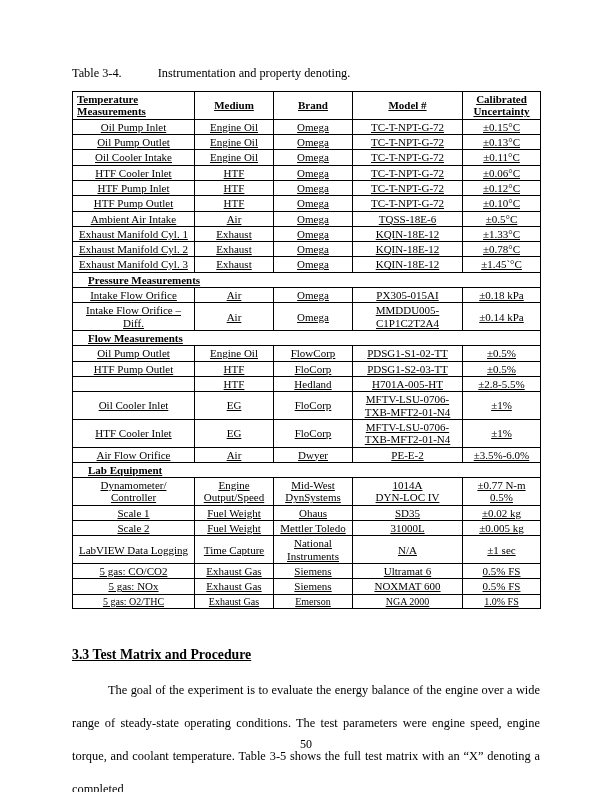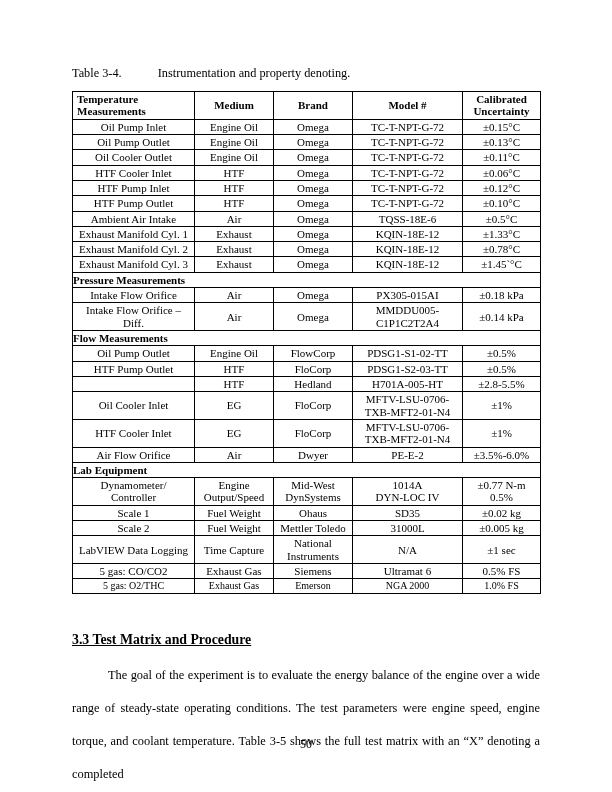--- a/index.html
+++ b/index.html
@@ -14,38 +14,39 @@
   .content { padding: 66px 72px 0 72px; }
 
   .caption { font-size: 12.3px; margin: 0 0 10px 0; }
   .caption .cap-label { display: inline-block; margin-right: 36px; }
 
   table.instr {
     border-collapse: collapse;
     width: 100%;
     table-layout: fixed;
     border: 1.6px solid #000;
+    text-decoration: underline;
   }
   table.instr th, table.instr td {
     border: 1px solid #000;
     font-size: 11px;
     line-height: 1.12;
     padding: 1px 4px;
     vertical-align: middle;
     white-space: pre-line;
     overflow: hidden;
   }
   table.instr th { font-weight: bold; text-align: center; }
   table.instr th.first { text-align: left; }
   table.instr td { text-align: center; }
   table.instr td.first { text-align: center; }
   table.instr tr.section td {
     text-align: left;
     font-weight: bold;
-    padding: 1px 0;
+    padding: 1px 15px;
   }
   table.instr tr.small td { font-size: 10px; }
 
   .sec-heading {
     margin-top: 38px;
     font-size: 13.8px;
     font-weight: bold;
     text-decoration: underline;
   }
   .body-par {
@@ -102,21 +103,21 @@
             <td>±0.15°C</td>
           </tr>
           <tr>
             <td class="first">Oil Pump Outlet</td>
             <td>Engine Oil</td>
             <td>Omega</td>
             <td>TC-T-NPT-G-72</td>
             <td>±0.13°C</td>
           </tr>
           <tr>
-            <td class="first">Oil Cooler Outlet</td>
+            <td class="first">Oil Cooler Intake</td>
             <td>Engine Oil</td>
             <td>Omega</td>
             <td>TC-T-NPT-G-72</td>
             <td>±0.11°C</td>
           </tr>
           <tr>
             <td class="first">HTF Cooler Inlet</td>
             <td>HTF</td>
             <td>Omega</td>
             <td>TC-T-NPT-G-72</td>
@@ -267,20 +268,27 @@
             <td>N/A</td>
             <td>±1 sec</td>
           </tr>
           <tr>
             <td class="first">5 gas: CO/CO2</td>
             <td>Exhaust Gas</td>
             <td>Siemens</td>
             <td>Ultramat 6</td>
             <td>0.5% FS</td>
           </tr>
+          <tr>
+            <td class="first">5 gas: NOx</td>
+            <td>Exhaust Gas</td>
+            <td>Siemens</td>
+            <td>NOXMAT 600</td>
+            <td>0.5% FS</td>
+          </tr>
           <tr class="small">
             <td class="first">5 gas: O2/THC</td>
             <td>Exhaust Gas</td>
             <td>Emerson</td>
             <td>NGA 2000</td>
             <td>1.0% FS</td>
           </tr>
         </tbody>
     </table>
 

